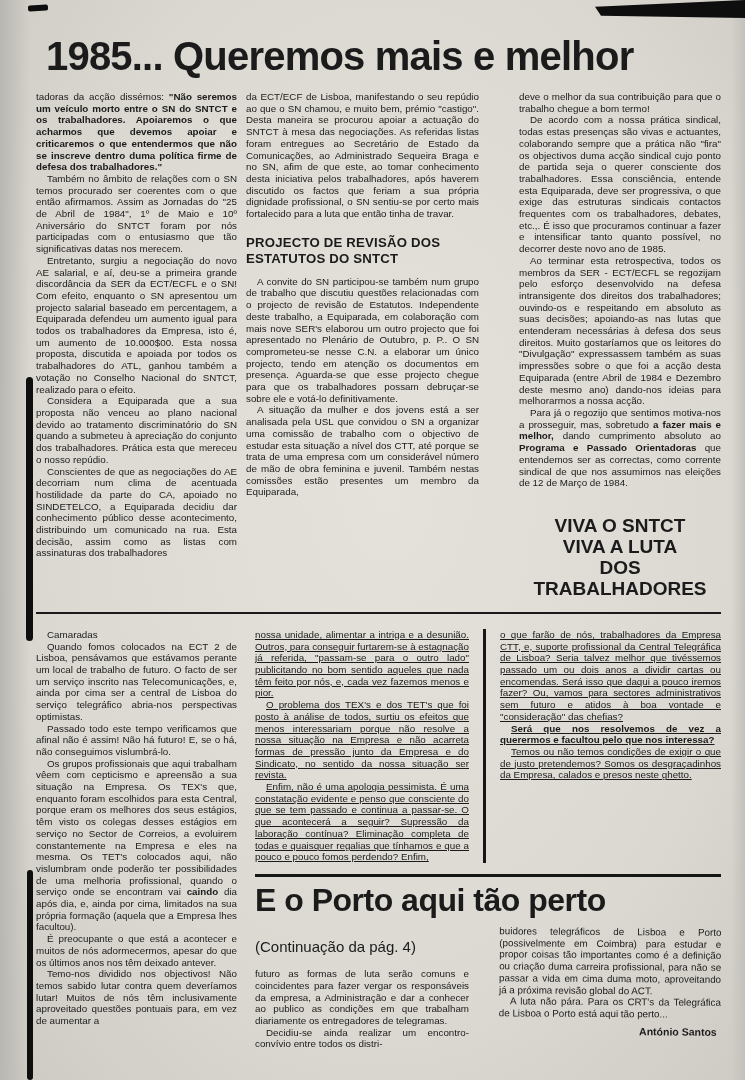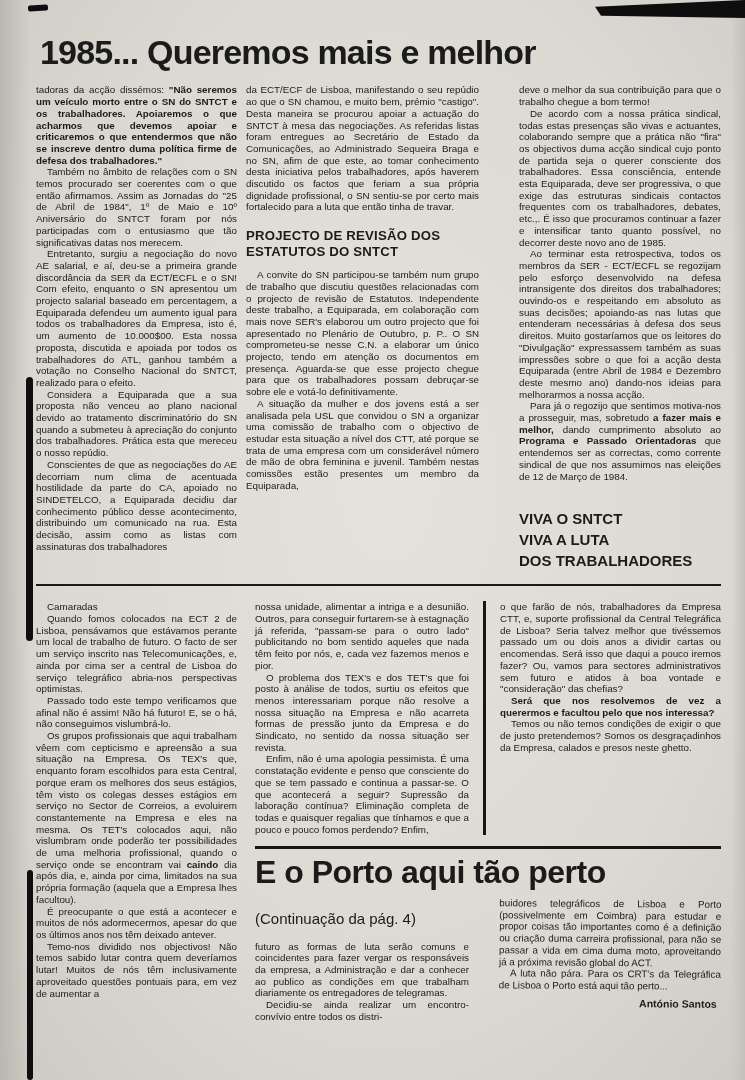--- a/index.html
+++ b/index.html
@@ -12,43 +12,43 @@
   .edge-shade{position:absolute;left:0;top:0;bottom:0;width:30px;
     background:linear-gradient(90deg,#b9b7b1,rgba(222,220,213,0));pointer-events:none;}
   .edge-shade-right{position:absolute;right:0;top:0;bottom:0;width:14px;
     background:linear-gradient(270deg,#c3c1bb,rgba(222,220,213,0));pointer-events:none;}
   .artifact{position:absolute;background:#0e0e0e;}
   .blob-tr{top:0;right:0;width:150px;height:18px;clip-path:polygon(0 38%,100% 0,100% 100%,4% 88%);}
   .dash-tl{left:28px;top:5px;width:20px;height:6px;border-radius:2px;transform:rotate(-3deg);}
   .bar-left-upper{left:26px;top:377px;width:7px;height:264px;border-radius:4px;}
   .bar-left-lower{left:27px;top:870px;width:6px;height:210px;border-radius:3px;}
 
-  h1.headline{font-size:34px;font-weight:700;margin:0 0 13px 4px;letter-spacing:-0.8px;line-height:1.1;}
+  h1.headline{font-size:40px;font-weight:700;margin:0 0 13px 10px;letter-spacing:-0.8px;line-height:1.1;}
   h2.porto-headline{font-size:32px;font-weight:700;margin:3px 0 8px 0;letter-spacing:-0.5px;line-height:1.05;}
 
   .para{margin:0;font-size:9.8px;line-height:11.7px;text-align:justify;text-indent:11px;
         hyphens:auto;-webkit-hyphens:auto;}
   .para.no-indent{text-indent:0;}
   .para.bold, .bold{font-weight:700;}
   .para.heading{font-size:13.2px;line-height:16px;font-weight:700;text-indent:0;text-align:left;
         margin:15px 0 9px 0;letter-spacing:.2px;}
-  .para.slogan{font-size:15px;line-height:21px;font-weight:700;text-indent:0;text-align:left;margin:0;}
+  .para.slogan{font-size:19px;line-height:21px;font-weight:700;text-indent:0;text-align:center;margin:0;}
   .para.space-before{margin-top:26px;}
 
   .top-article{display:flex;}
   .col-t1{width:201px;margin-right:9px;}
   .col-t2{width:233px;margin-right:40px;}
   .col-t3{flex:1;}
 
   .divider{height:2px;background:#1a1a1a;margin-top:13px;}
 
   .lower{display:flex;margin-top:15px;}
   .col-l1{width:201px;margin-right:18px;}
   .lower-right{flex:1;display:flex;flex-direction:column;}
-  .letter-row{display:flex;flex:0 0 auto;}
+  .letter-row{display:flex;flex:0 0 auto;text-decoration:underline;}
   .col-l2{width:214px;margin-right:14px;}
   .col-l3{flex:1;border-left:3px solid #161616;padding-left:14px;}
 
   .porto{border-top:3px solid #161616;margin-top:11px;padding-top:4px;}
   .porto-row{display:flex;}
   .porto-c1{width:214px;margin-right:14px;}
   .porto-c2{flex:1;padding-left:16px;transform:rotate(0.4deg);}
   .note{font-size:15px;margin:15px 0 16px 0;text-indent:0;}
   .signature{font-size:10.5px;font-weight:700;text-align:right;margin:6px 4px 0 0;}
 </style>

